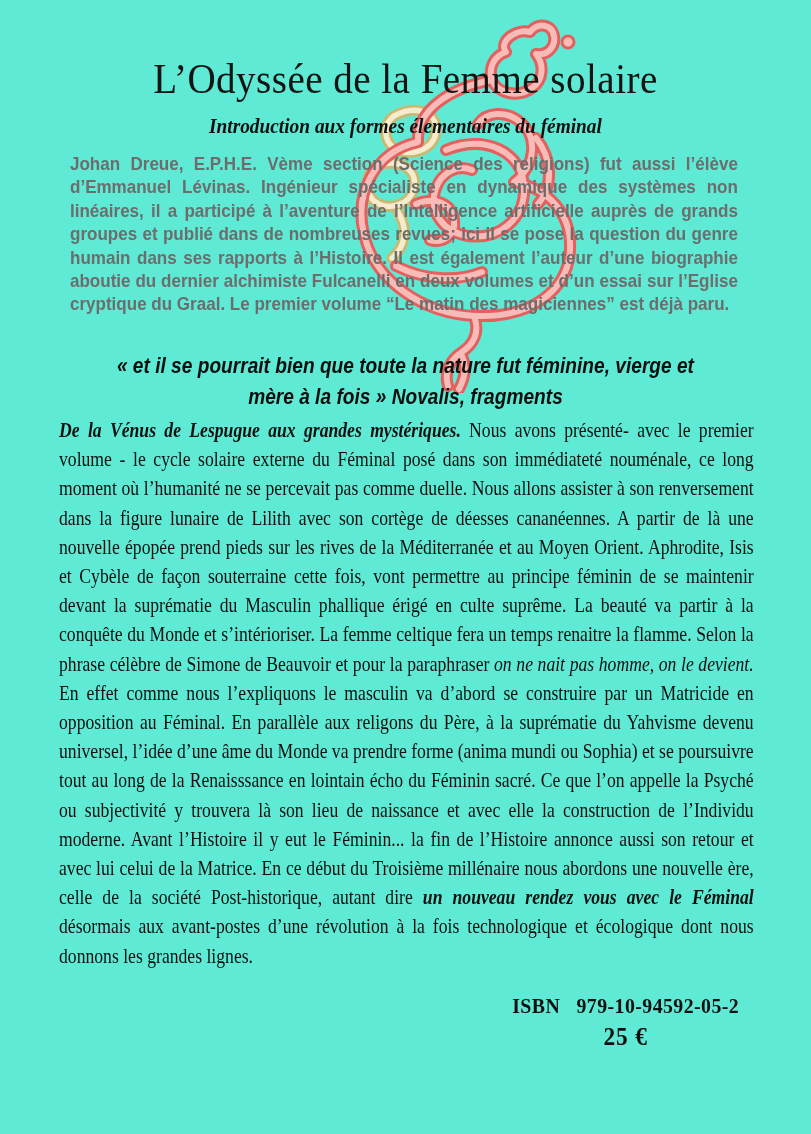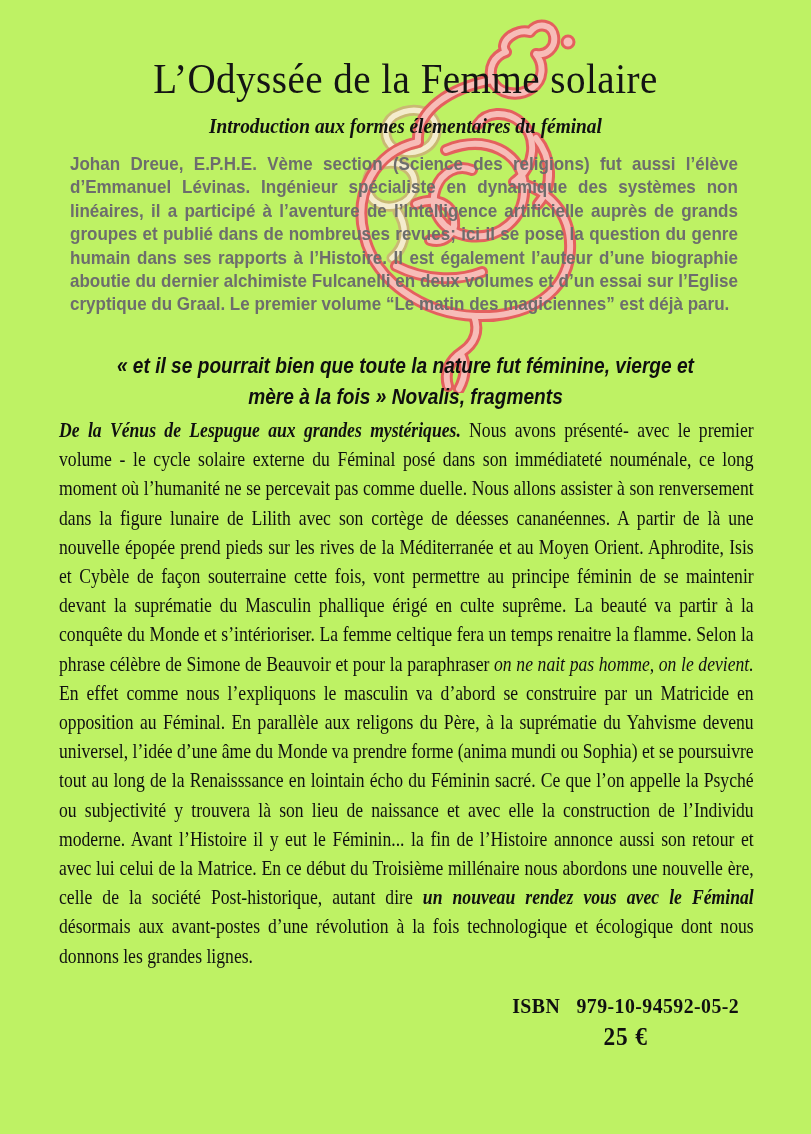--- a/index.html
+++ b/index.html
@@ -1,18 +1,18 @@
 <!DOCTYPE html>
 <html lang="fr" style="--art-red: #e4605e; --art-pink: #f7bcb8; --art-yellow: #c9b973; --art-cream: #f4eccd;"><head>
 <meta charset="utf-8">
 <style>
   html,body{margin:0;padding:0;background:#888;}
   .page{
     position:relative;width:811px;height:1134px;margin:0 auto;
-    background:#bef264;overflow:hidden;
+    background:#5eead4;overflow:hidden;
     font-family:"Liberation Serif",serif;
   }
   .layer{position:absolute;z-index:1;}
   
   .art{position:absolute;left:340px;top:18px;z-index:0;}
   .yo{fill:none;stroke:var(--art-yellow,#c9b973);stroke-width:11;stroke-linecap:round;stroke-linejoin:round;}
   .yi{fill:none;stroke:var(--art-cream,#f4eccd);stroke-width:5.5;stroke-linecap:round;stroke-linejoin:round;}
   .ro{fill:none;stroke:var(--art-red,#e4605e);stroke-width:12;stroke-linecap:round;stroke-linejoin:round;}
   .ri{fill:none;stroke:var(--art-pink,#f7bcb8);stroke-width:6;stroke-linecap:round;stroke-linejoin:round;}
   .dot-o{fill:var(--art-pink,#f7bcb8);stroke:var(--art-red,#e4605e);stroke-width:3;}

